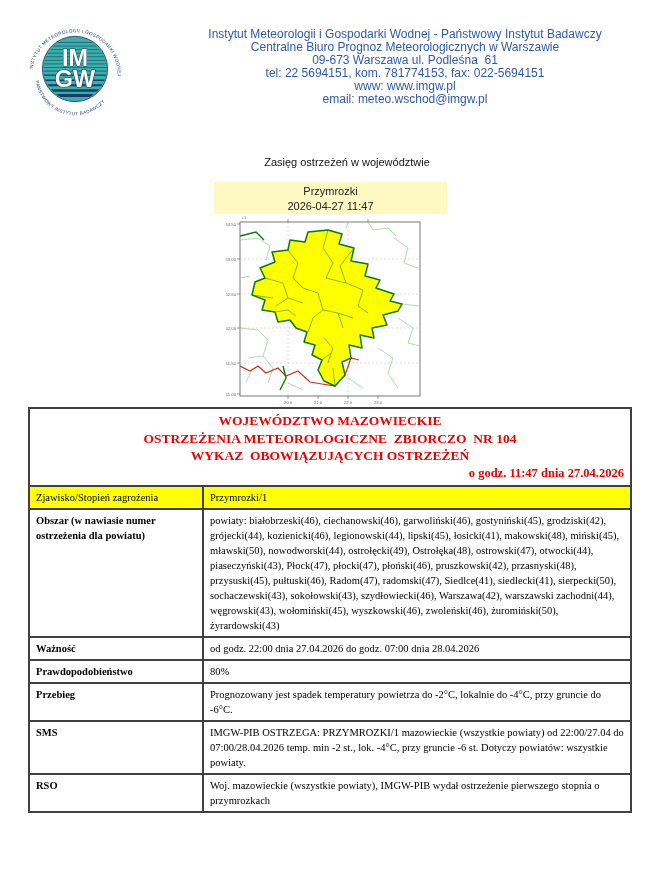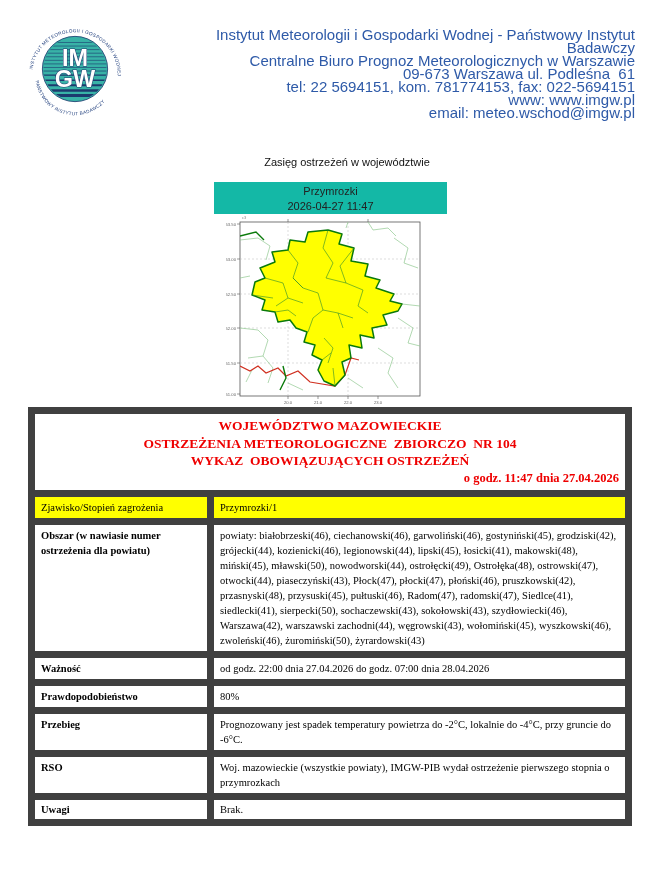--- a/index.html
+++ b/index.html
@@ -1,40 +1,40 @@
 <!DOCTYPE html>
 <html><head>
 <meta charset="utf-8">
 <style>
   html,body{margin:0;padding:0;background:#fff;}
   .page{position:relative;width:660px;height:874px;background:#fff;overflow:hidden;
         font-family:"Liberation Sans",sans-serif;color:#000;}
 
   
   .logo{position:absolute;left:24px;top:18px;width:102px;height:102px;}
-  .contact{position:absolute;top:28px;right:25px;width:460px;text-align:right;
-           font-size:15px;line-height:13px;color:#2e5aa8;}
+  .contact{position:absolute;top:28px;right:25px;width:460px;text-align:center;
+           font-size:12px;line-height:13px;color:#2e5aa8;}
   .contact .b{font-weight:normal;}
   .prewrap{white-space:pre-wrap;}
 
   
   .section-title{position:absolute;left:0;top:156px;width:694px;text-align:center;
                  font-size:11px;color:#111;}
   .phenom-box{position:absolute;left:214px;top:182px;width:233px;height:32px;
-              background:#14b8a6;text-align:center;font-size:11px;line-height:15px;
+              background:#fef9c3;text-align:center;font-size:11px;line-height:15px;
               padding-top:2px;box-sizing:border-box;color:#222;}
 
   
   .mapwrap{position:absolute;left:226px;top:210px;width:200px;height:196px;}
 
   
   table.warn{position:absolute;left:28px;top:407px;width:604px;border-collapse:collapse;
              font-family:"Liberation Serif",serif;}
   table.warn{border:2px solid #000;}
-  table.warn td{border:7px solid #404040;vertical-align:top;font-size:10.5px;line-height:15px;
+  table.warn td{border:2px solid #404040;vertical-align:top;font-size:10.5px;line-height:15px;
                 padding:3px 6px;}
   td.title-cell{text-align:center;color:#ee0000;font-weight:bold;padding:7px 4px 5px 4px;}
   .tl1{font-size:13.5px;line-height:17.5px;}
   .tl4{font-size:12.5px;line-height:17px;text-align:right;}
   td.lbl{width:160px;font-weight:bold;}
   tr.hl td{background:#ffff00;font-weight:normal;}
   tr.r-uwagi td{padding-top:2px;padding-bottom:2px;}
 </style>
 </head>
 <body>
@@ -213,23 +213,23 @@
       </tr>
       <tr>
         <td class="lbl">Prawdopodobieństwo</td>
         <td class="val">80%</td>
       </tr>
       <tr>
         <td class="lbl">Przebieg</td>
         <td class="val">Prognozowany jest spadek temperatury powietrza do -2°C, lokalnie do -4°C, przy gruncie do -6°C.</td>
       </tr>
       <tr>
+        <td class="lbl">SMS</td>
+        <td class="val">IMGW-PIB OSTRZEGA: PRZYMROZKI/1 mazowieckie (wszystkie powiaty) od 22:00/27.04 do 07:00/28.04.2026 temp. min -2 st., lok. -4°C, przy gruncie -6 st. Dotyczy powiatów: wszystkie powiaty.</td>
+      </tr>
+      <tr>
         <td class="lbl">RSO</td>
         <td class="val">Woj. mazowieckie (wszystkie powiaty), IMGW-PIB wydał ostrzeżenie pierwszego stopnia o przymrozkach</td>
       </tr>
-      <tr class="r-uwagi">
-        <td class="lbl">Uwagi</td>
-        <td class="val">Brak.</td>
-      </tr>
     </tbody>
   </table>
 
 </div>
 
 </body></html>

